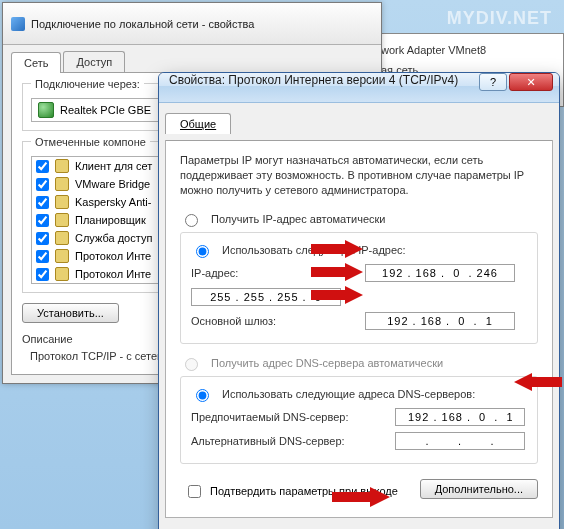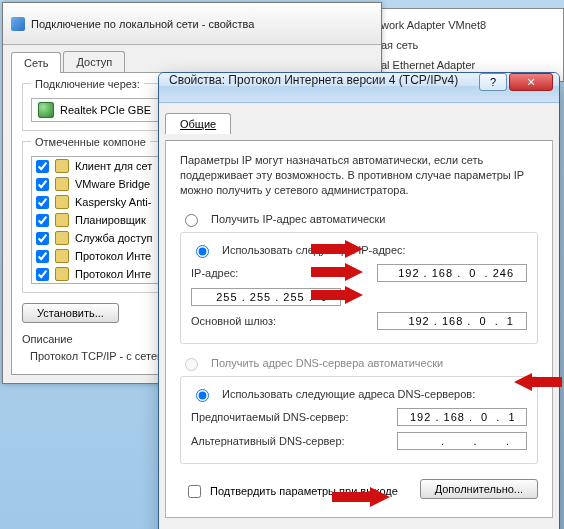--- a/index.html
+++ b/index.html
@@ -210,32 +210,32 @@
   .radio-row.disabled { color: #888; }
   .fieldset {
     border: 1px solid #d8d8d8;
     padding: 6px 10px 10px 10px;
     margin: 2px 0 8px 0;
     border-radius: 3px;
   }
   .form-row {
     display:flex; align-items:center;
     padding: 3px 0;
-    gap: 16px;
+    gap: 4px;
   }
   .form-label { width: 170px; color: #333; }
   .form-label.long { width: 200px; }
   .ip-input {
     font-family: inherit;
     font-size: 11px;
     width: 150px;
     padding: 2px 12px;
     border: 1px solid #a0a0a0;
     background: #fff;
-    text-align: right;
+    text-align: center;
     letter-spacing: 1px;
   }
   .confirm-row {
     display:flex; align-items:center; gap:6px;
     padding: 10px 0 6px 4px;
   }
   .btn-row {
     display:flex; justify-content:flex-end; gap:8px;
     padding: 8px;
     background: #f0f0f0;
@@ -245,21 +245,21 @@
     position: absolute;
     pointer-events: none;
   }
   .arrow svg { display:block; }
 </style>
 </head>
 <body>
 
 <div class="watermark">MYDIV.NET</div>
 
-<div class="bg-panel" style="top:8px">
+<div class="bg-panel" style="top:33px">
   <div class="bg-title">work Adapter VMnet8</div>
   <div class="bg-title">ая сеть</div>
   <div class="bg-title">al Ethernet Adapter</div>
 </div>
 
 <div class="win-back">
   <div class="titlebar">
     <span class="icon"></span>
     <span class="title">Подключение по локальной сети - свойства</span>
   </div>

